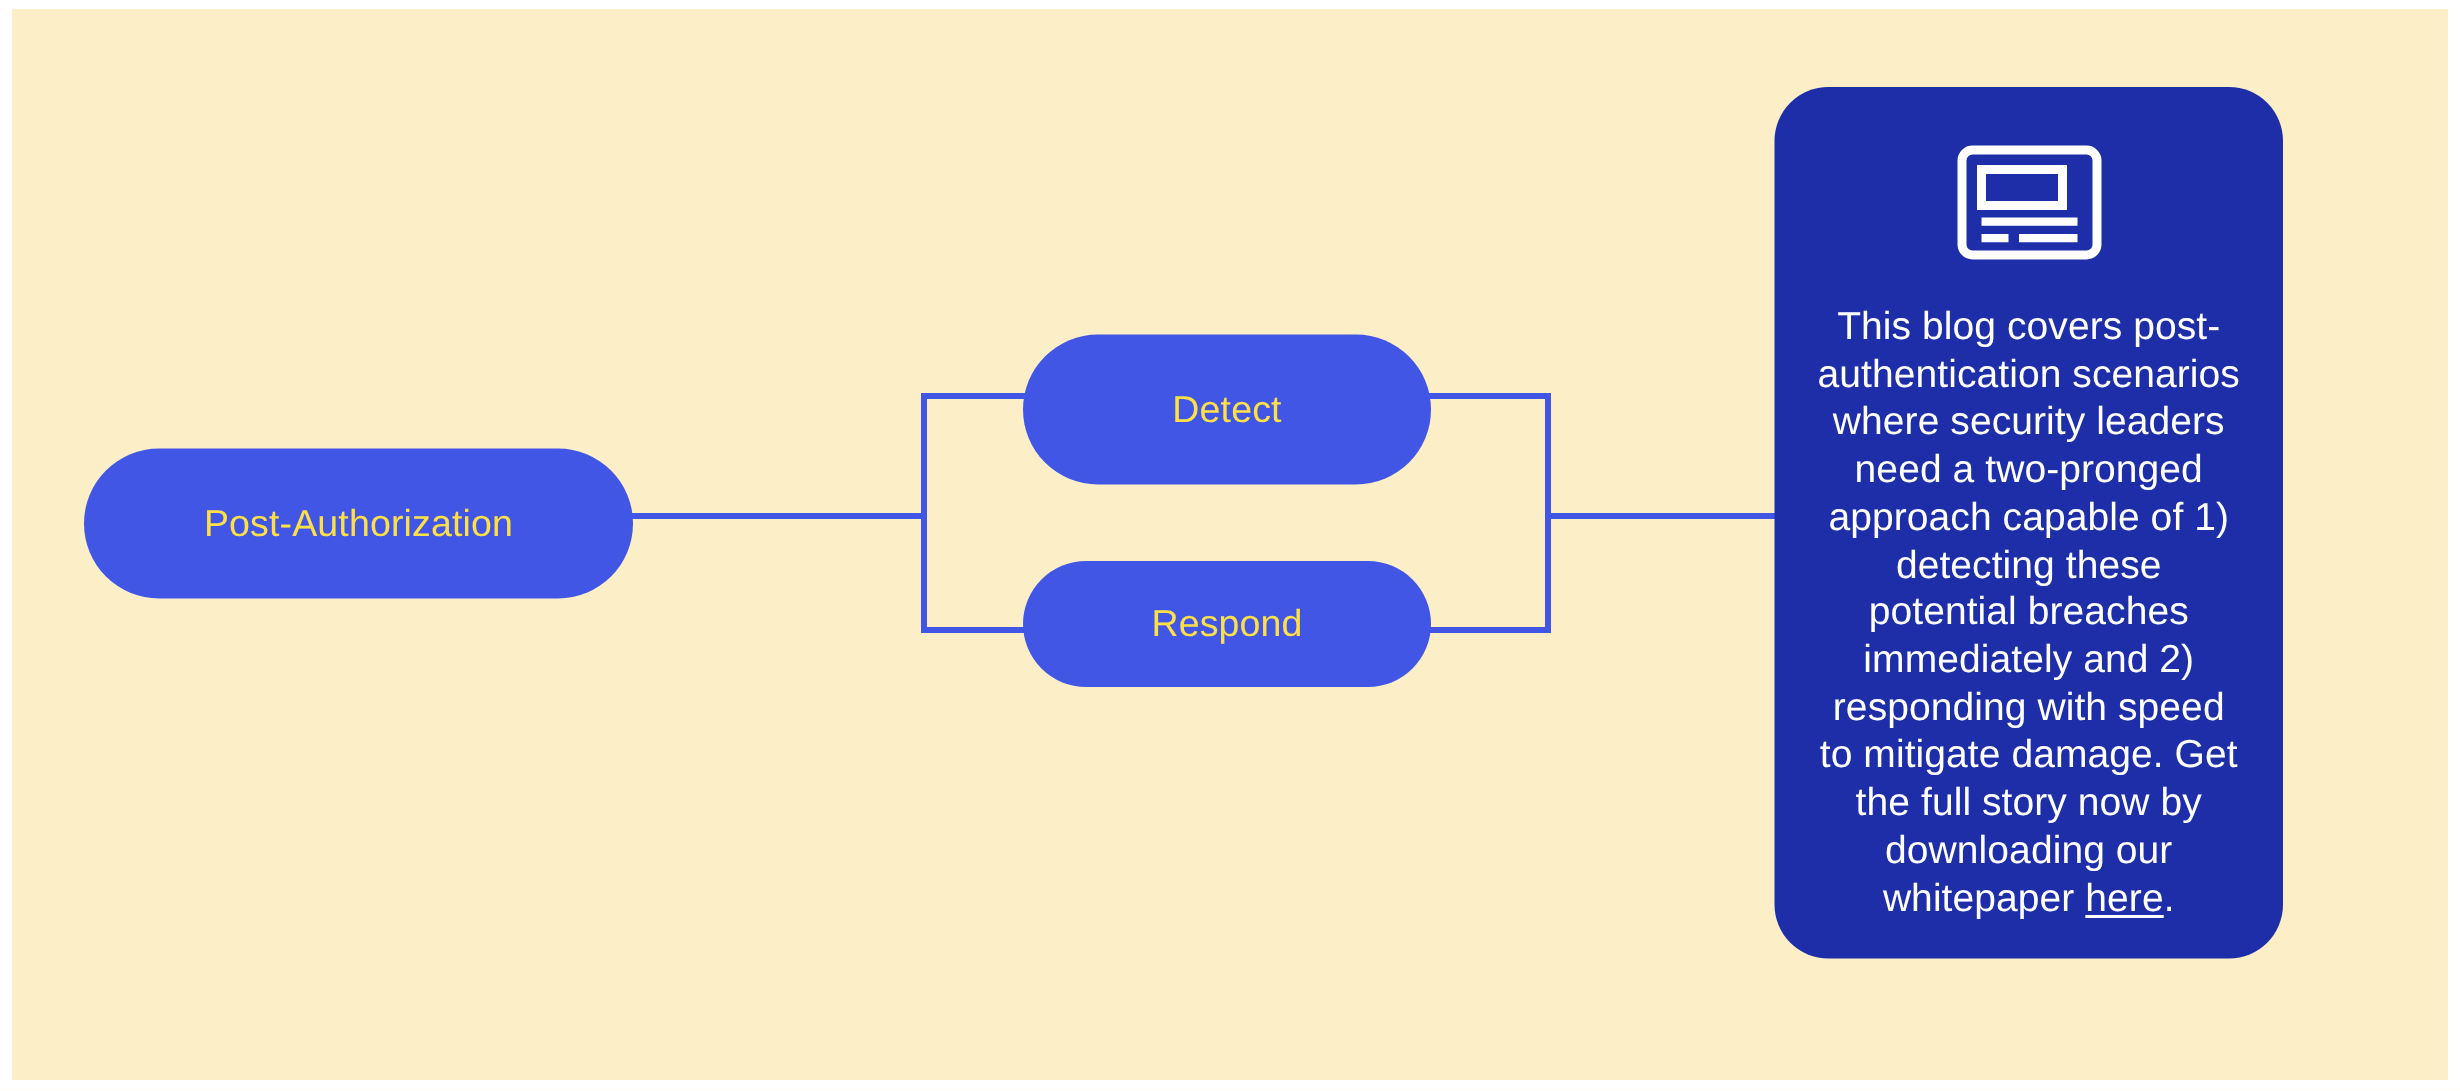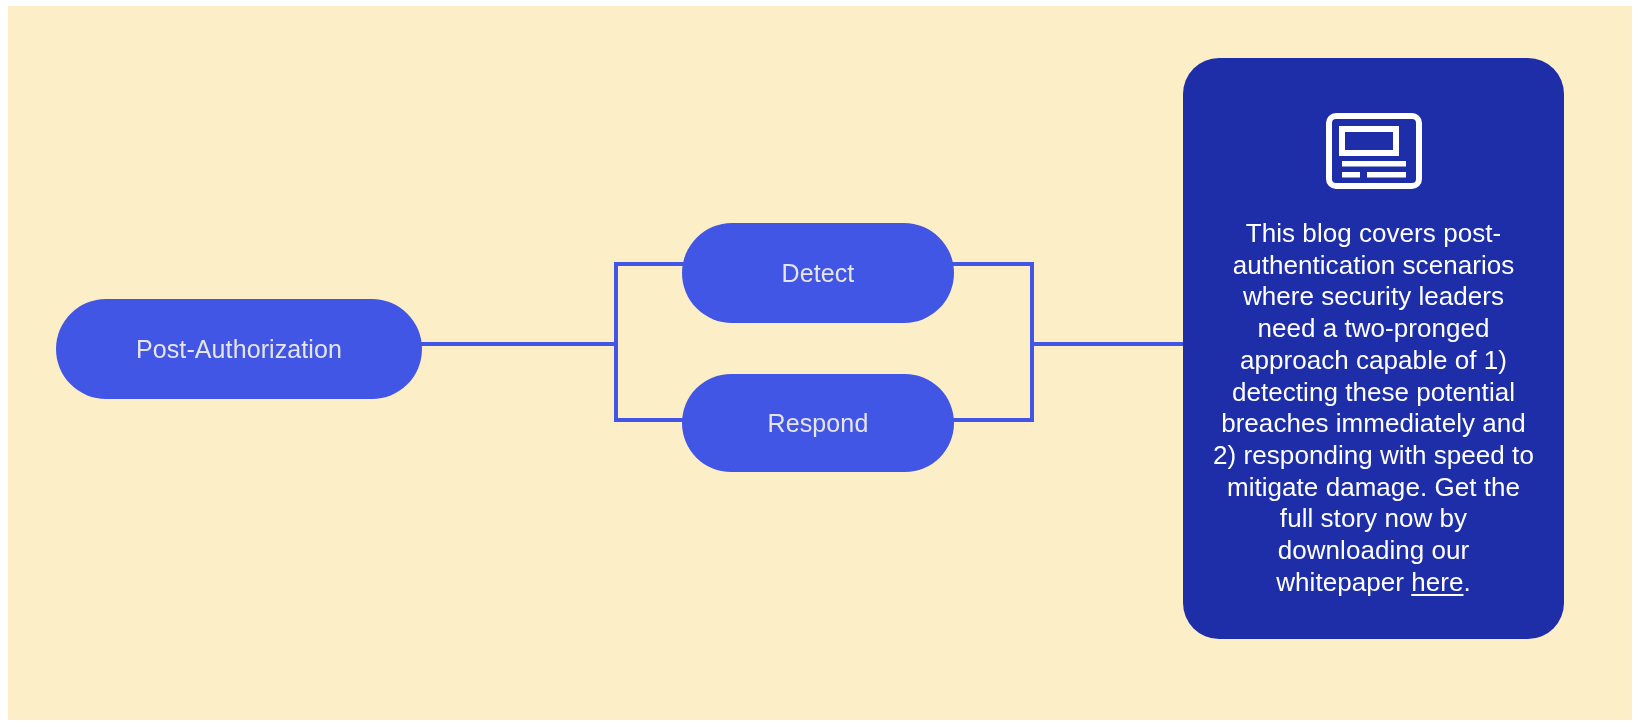--- a/index.html
+++ b/index.html
@@ -42,21 +42,21 @@
   .line-v { width: 4px; }
 
   
   .pill {
     position: absolute;
     background: #4256e6;
     border-radius: 999px;
     display: flex;
     align-items: center;
     justify-content: center;
-    color: #e5e5e5;
+    color: #fde047;
     font-weight: 500;
     letter-spacing: .1px;
     text-align: center;
     box-sizing: border-box;
   }
   #node-root {
     left: 48px;
     top: 293px;
     width: 366px;
     height: 100px;
@@ -66,35 +66,35 @@
     left: 674px;
     top: 217px;
     width: 272px;
     height: 100px;
     font-size: 25px;
   }
   #node-respond {
     left: 674px;
     top: 368px;
     width: 272px;
-    height: 98px;
+    height: 84px;
     font-size: 25px;
   }
 
   
   #info-card {
     position: absolute;
     left: 1175px;
     top: 52px;
-    width: 381px;
+    width: 339px;
     height: 581px;
     background: #1d2ea8;
     border-radius: 36px;
     box-sizing: border-box;
-    padding: 54px 28px 24px 28px;
+    padding: 38px 28px 24px 28px;
     display: flex;
     flex-direction: column;
     align-items: center;
   }
   #card-icon {
     width: 98px;
     height: 78px;
     margin-bottom: 28px;
     flex: none;
   }

